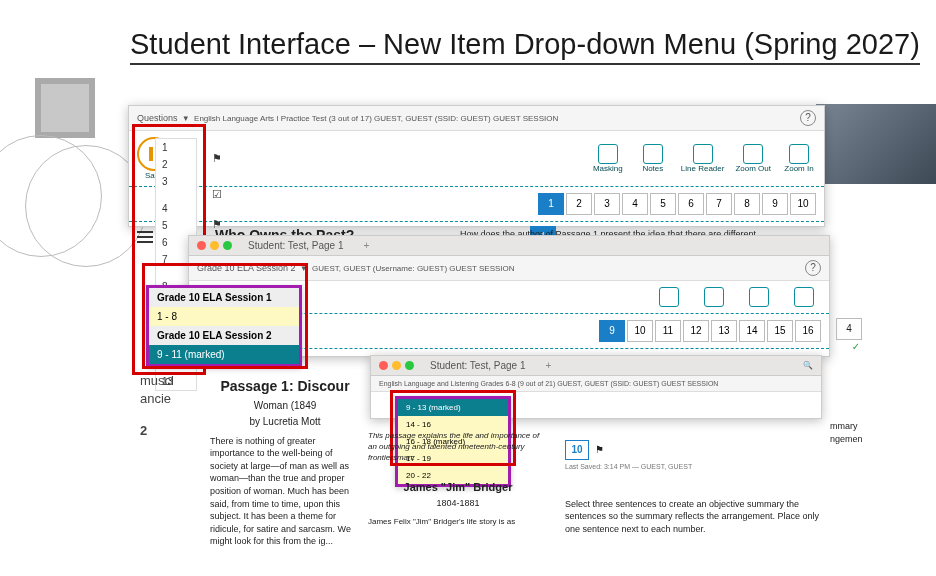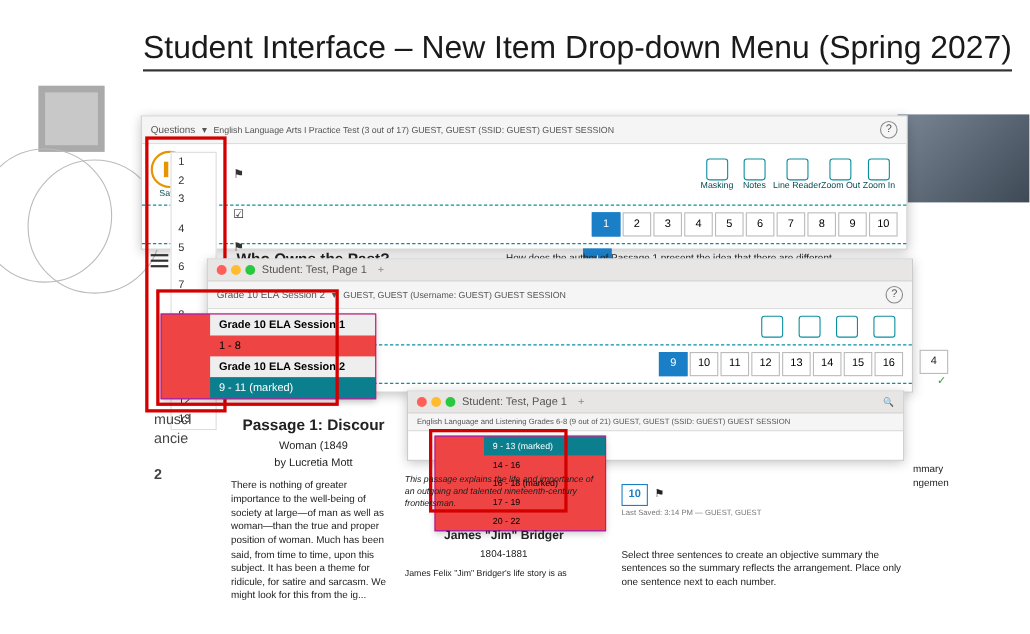--- a/index.html
+++ b/index.html
@@ -73,21 +73,21 @@
   .toolbar {
     display: flex;
     align-items: center;
     padding: 6px 8px;
     gap: 6px;
     border-bottom: 1px dashed #0a8f9f;
   }
   .toolbar-right {
     margin-left: auto;
     display: flex;
-    gap: 0;
+    gap: 11px;
   }
   .tool-btn {
     display: flex;
     flex-direction: column;
     align-items: center;
     font-size: 8px;
     color: #064b52;
     cursor: pointer;
     min-width: 34px;
   }
@@ -151,45 +151,44 @@
   .redbox {
     position: absolute;
     border: 3px solid #d40000;
     pointer-events: none;
   }
   .flag { color: #333; font-size: 11px; }
 
   .mac-titlebar {
     display: flex;
     align-items: center;
-    gap: 6px;
+    gap: 16px;
     padding: 4px 8px;
     background: #e8e6e4;
     border-bottom: 1px solid #ccc;
     font-size: 10px;
     color: #555;
   }
   .mac-dots { display: flex; gap: 4px; }
   .mac-dots span {
     width: 9px;
     height: 9px;
     border-radius: 50%;
     display: inline-block;
   }
   .d-r { background: #ff5f57; }
   .d-y { background: #febc2e; }
   .d-g { background: #28c840; }
 
   .dropdown {
-    background: #ef4444;
-    border: 1px solid #a21caf;
+    background: #fef9c3;
+    border: 3px solid #a21caf;
     position: absolute;
     font-size: 10px;
     box-shadow: 0 2px 6px rgba(0,0,0,.2);
-    padding-left: 44px;
   }
   .dropdown div {
     padding: 4px 8px;
     cursor: pointer;
   }
   .dropdown .hl {
     background: #0c7f8e;
     color: #fff;
   }
   .passage {

